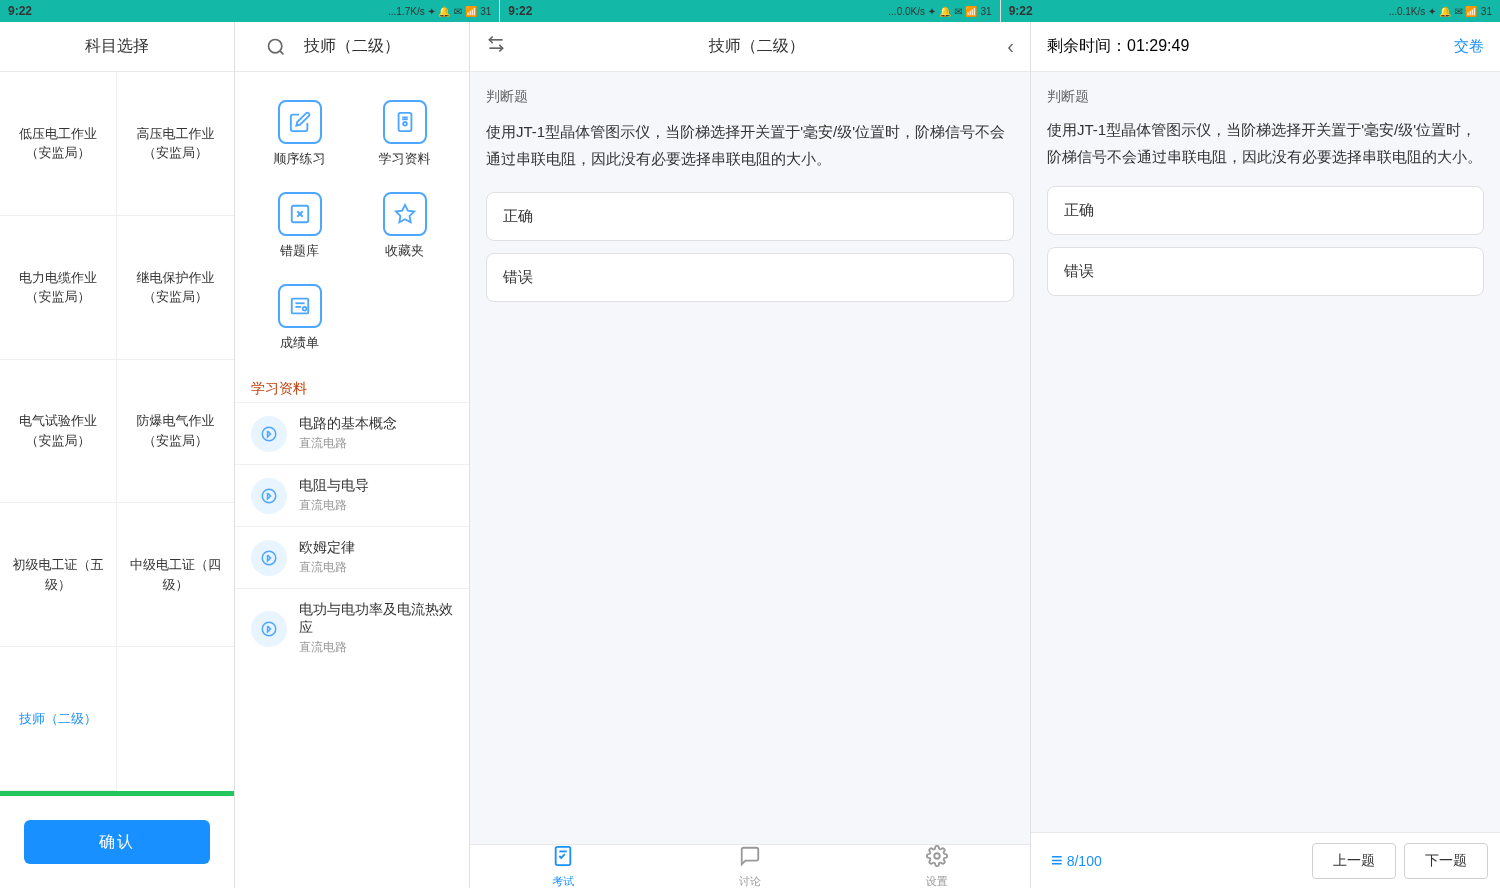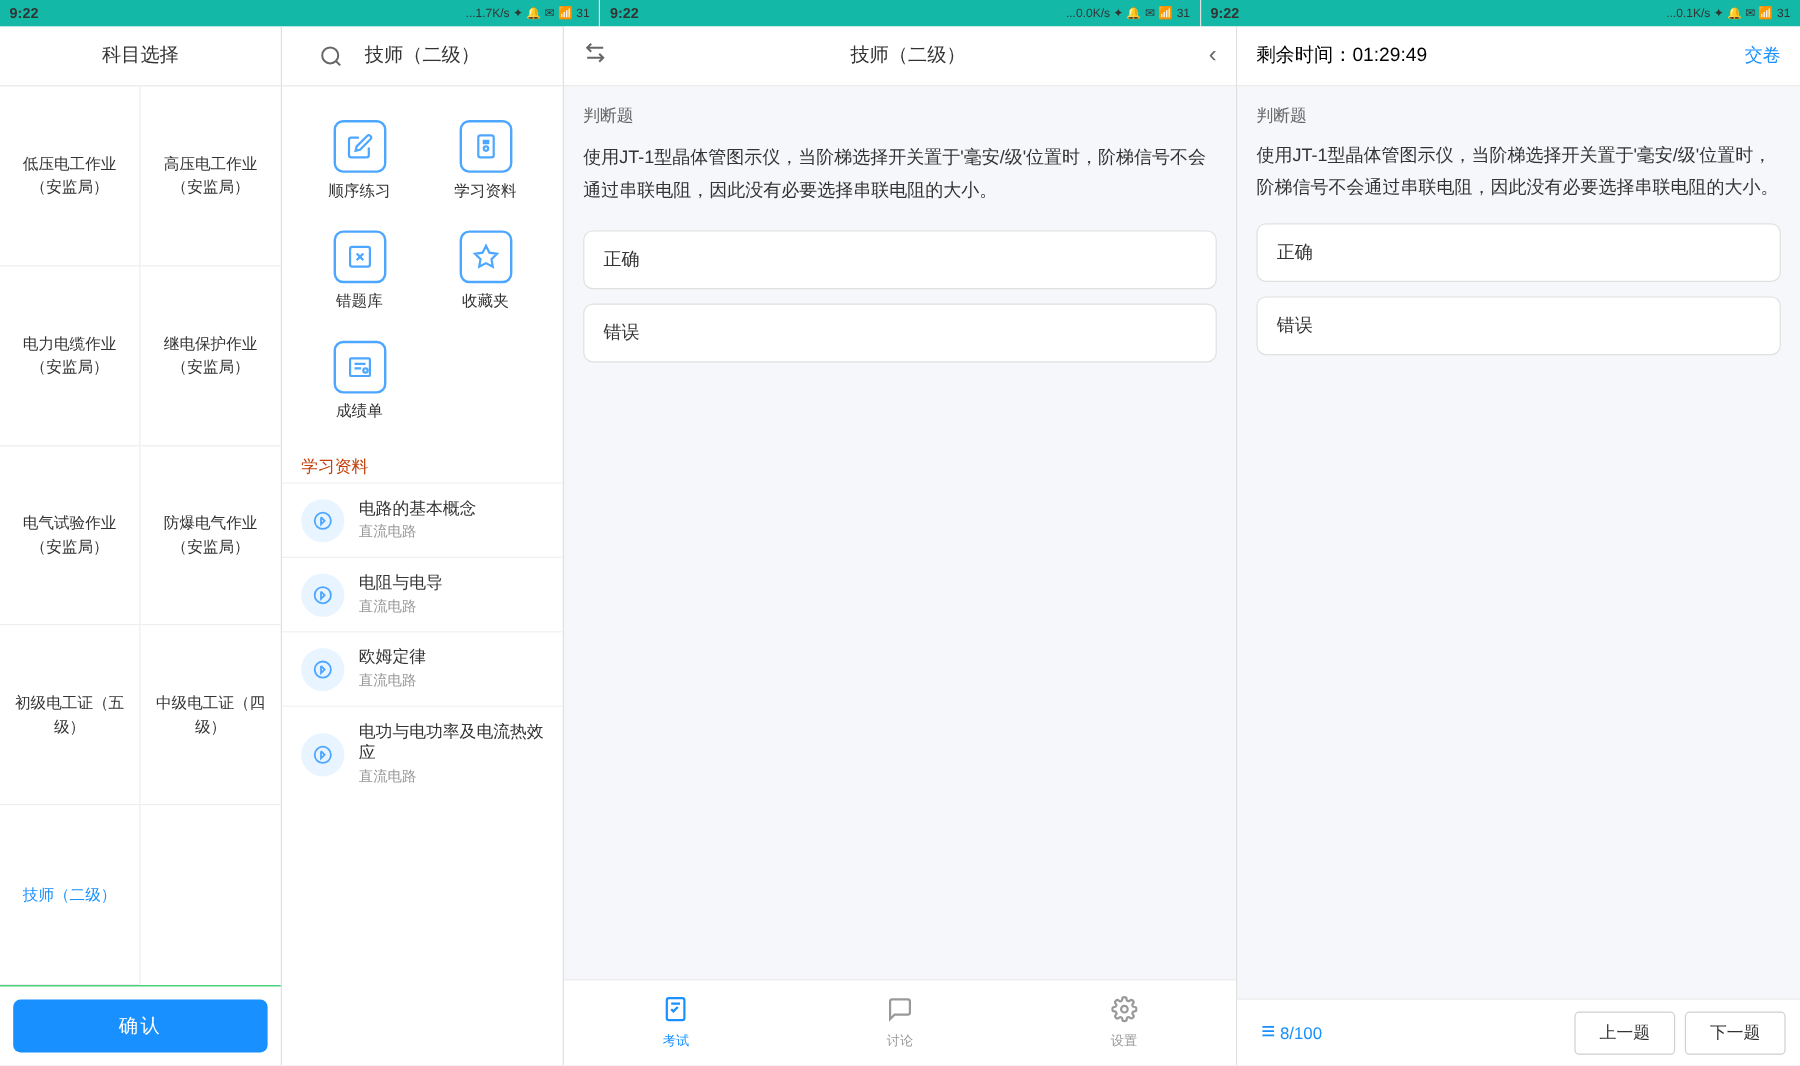--- a/index.html
+++ b/index.html
@@ -74,22 +74,22 @@
       color: #333;
       border-bottom: 1px solid #eee;
       border-right: 1px solid #eee;
       cursor: pointer;
       line-height: 1.5;
       min-height: 80px;
     }
     .subject-item:nth-child(even) { border-right: none; }
     .subject-item.active { color: #1890ff; }
     .panel-1-footer {
-      padding: 11px;
-      border-top: 1px solid #22c55e;
+      padding: 24px;
+      border-top: 5px solid #22c55e;
     }
     .confirm-btn {
       width: 100%;
       height: 44px;
       background: #1890ff;
       color: #fff;
       border: none;
       border-radius: 6px;
       font-size: 16px;
       cursor: pointer;
@@ -234,21 +234,21 @@
       border-radius: 8px;
       padding: 14px 16px;
       margin-bottom: 12px;
       font-size: 15px;
       color: #333;
       cursor: pointer;
     }
 
     
     .panel-3-tabs {
-      height: 72px;
+      height: 44px;
       background: #fff;
       border-top: 1px solid #e8e8e8;
       display: flex;
       align-items: stretch;
     }
     .tab-item {
       flex: 1;
       display: flex;
       flex-direction: column;
       align-items: center;

